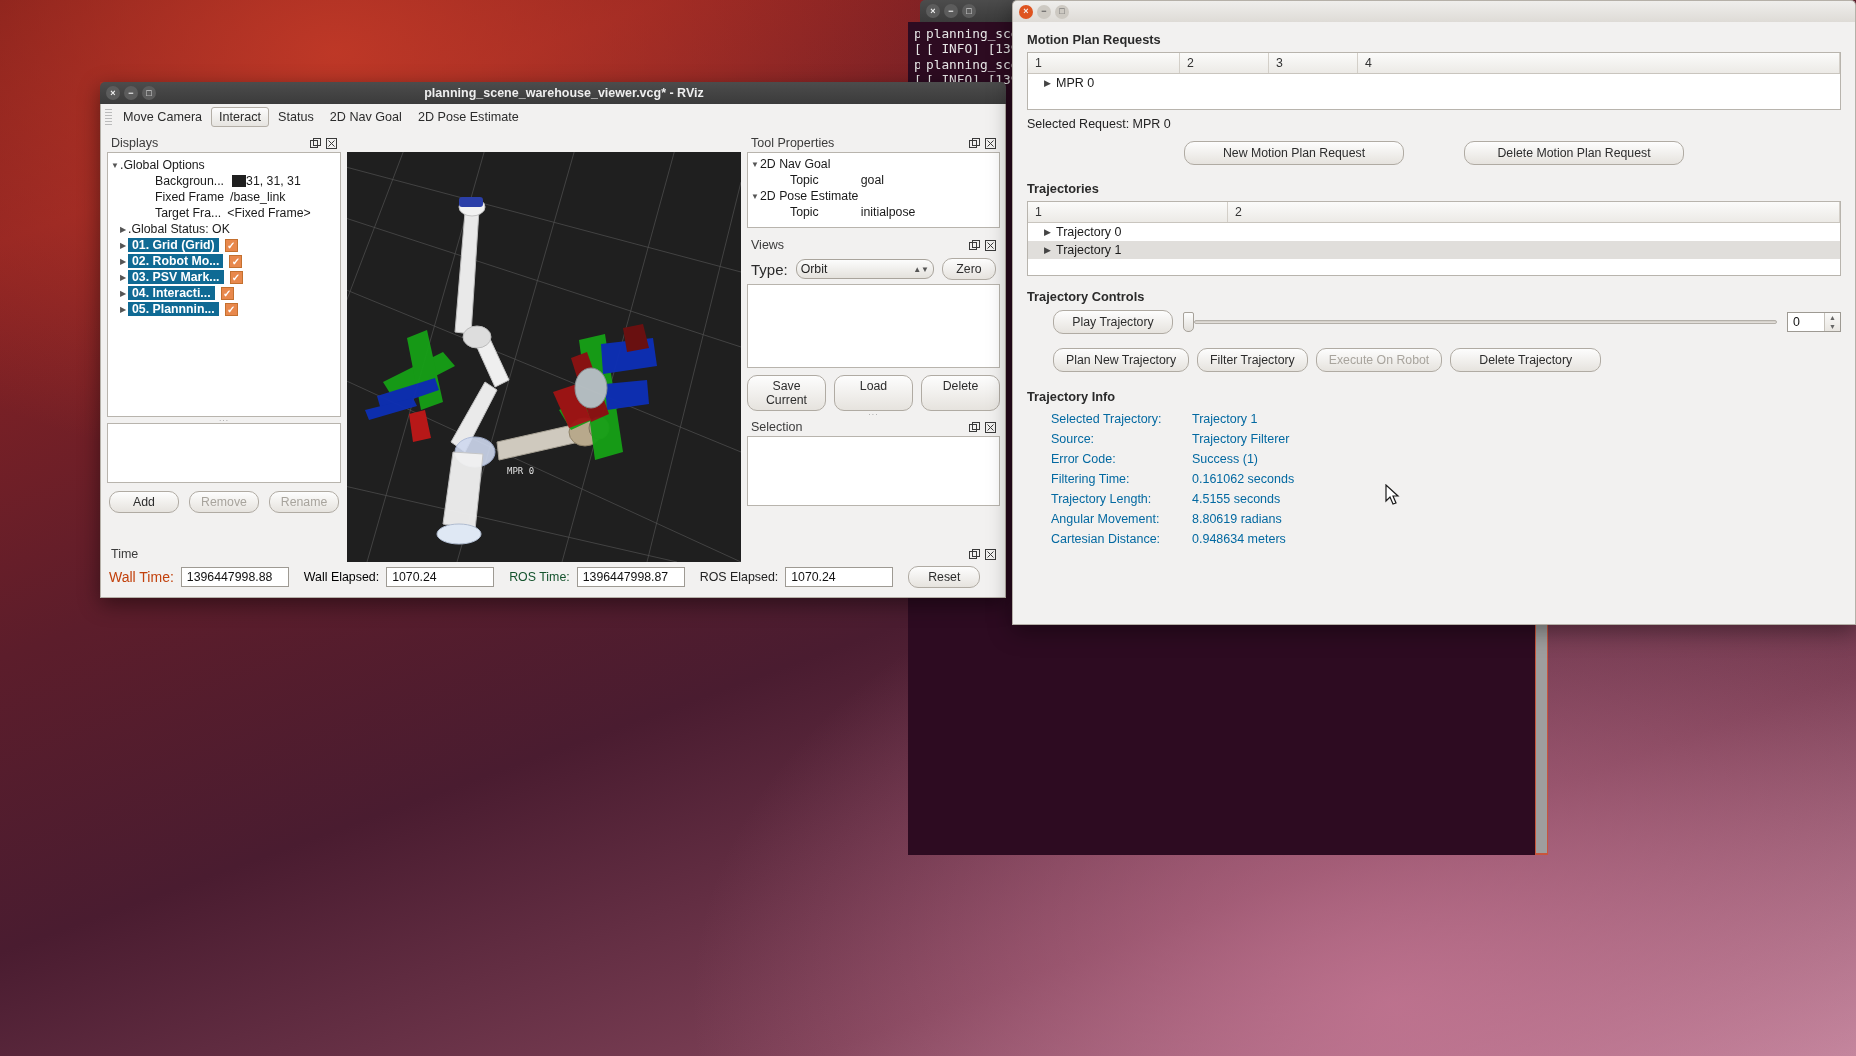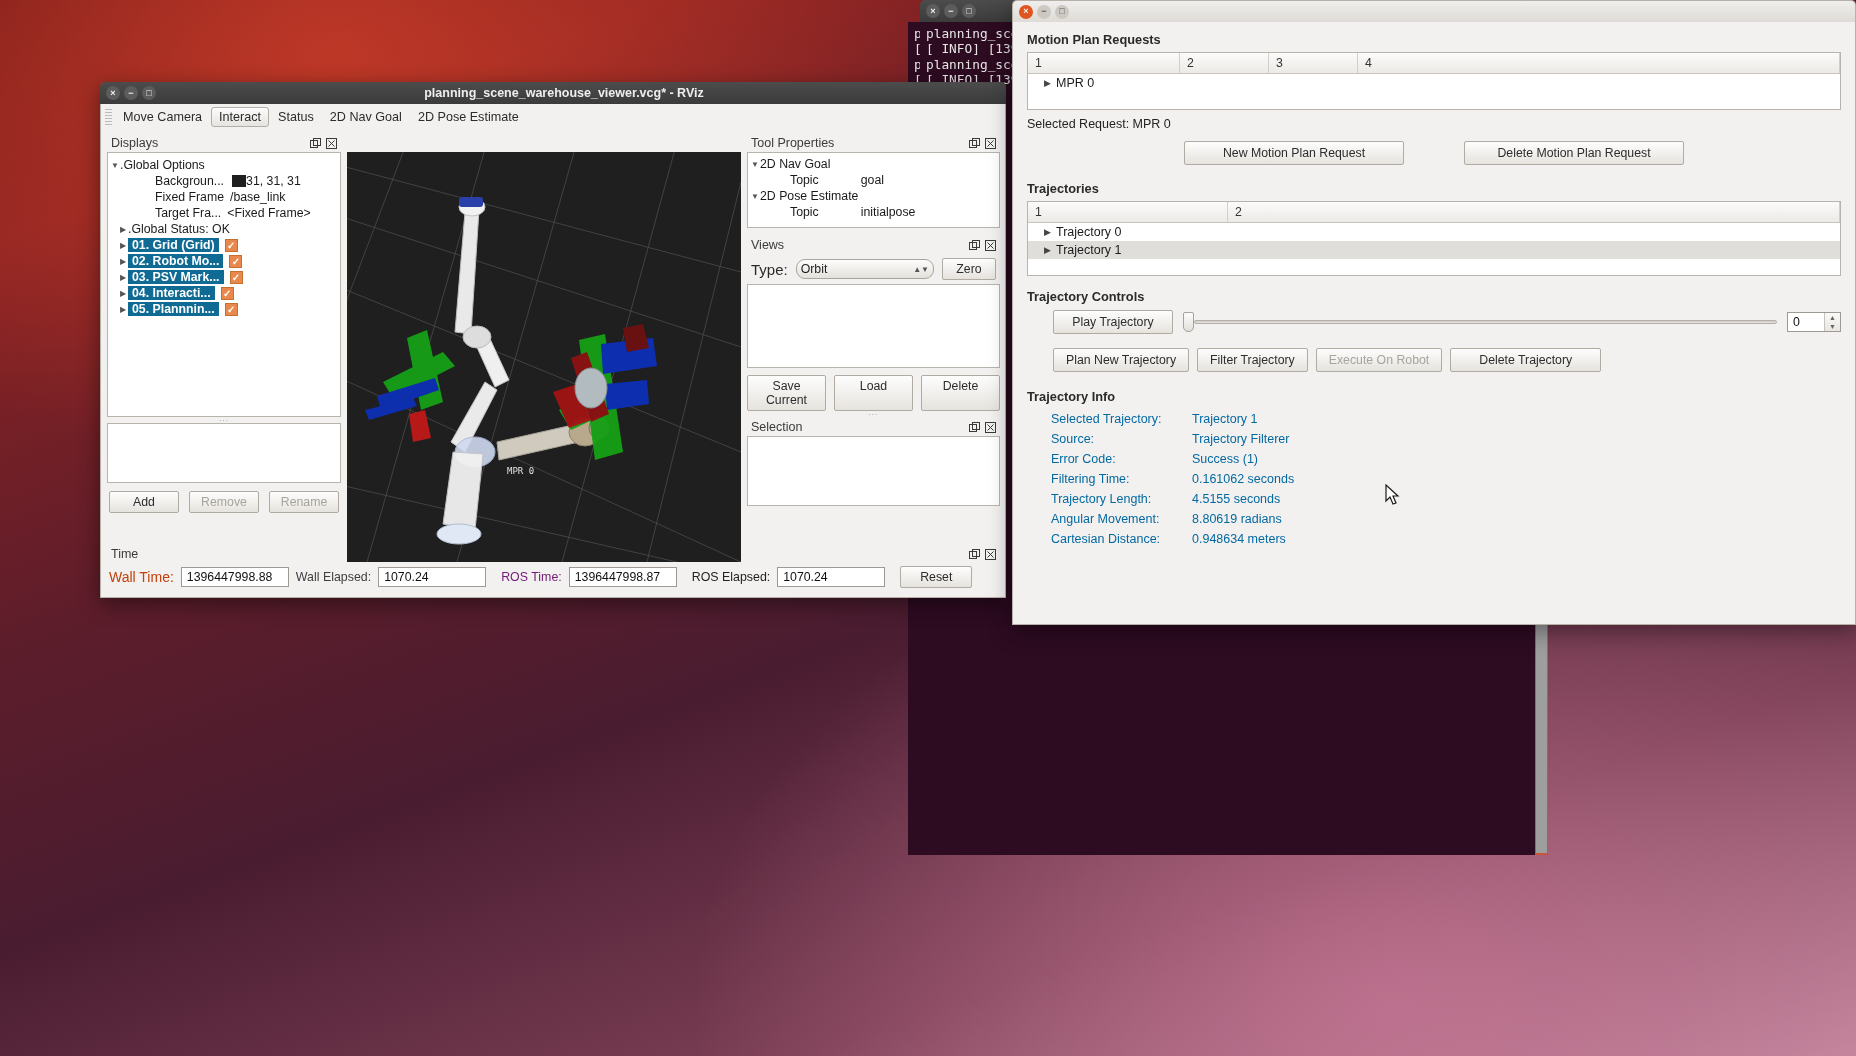--- a/index.html
+++ b/index.html
@@ -79,21 +79,21 @@
   .trow { display:flex; align-items:center; height: 16px; font-size: 12.3px; color:#1a1a1a; white-space:nowrap; }
   .tw { width:10px; text-align:center; font-size:8px; color:#555; }
   .tlabel-sel { background:#0f6a94; color:#fff; font-weight:bold; padding: 0 4px; }
   .chk { width:13px; height:13px; margin-left: 6px; background:#e8884c;
          border:1px solid #c4702f; display:inline-flex; align-items:center;
          justify-content:center; color:#fff; font-size:10px; font-weight:bold; }
   .prop-k { color:#1a1a1a; }
   .prop-v { color:#1a1a1a; }
   .swatch { width:14px; height:12px; background:#1f1f1f; display:inline-block; vertical-align:-2px; }
 
-  .btn { font-size: 12.3px; color:#2d2d2d; border:1px solid #b0aba3; border-radius:2px;
+  .btn { font-size: 12.3px; color:#2d2d2d; border:1px solid #b0aba3; border-radius:10px;
          background: linear-gradient(#fdfdfd,#e6e3de); padding: 3px 10px; text-align:center; }
   .btn.disabled { color:#a8a49d; }
 
   .field { background:#fff; border:1px solid #9e9a93; font-size:12.3px; color:#111;
            padding: 2px 5px; }
 
   
   #viewport { position:absolute; left:246px; top:48px; width:394px; height:410px;
               background:#1f1f1f; overflow:hidden; }
 
@@ -437,23 +437,23 @@
         <span class="dockbtn">
             <svg width="11" height="11" viewBox="0 0 11 11">
               <rect x="0.5" y="0.5" width="10" height="10" fill="none" stroke="#3a3a3a"></rect>
               <path d="M2.5 2.5 L8.5 8.5 M8.5 2.5 L2.5 8.5" stroke="#3a3a3a"></path>
             </svg>
           </span>
       </div>
       <div style="display:flex; align-items:center; gap:7px; padding:3px 2px;">
         <span style="font-size:14px;color:#c2410c">Wall Time:</span>
         <div class="field" style="width:108px">1396447998.88</div>
-        <span style="font-size:12.4px;color:#404040;margin-left:0">Wall Elapsed:</span>
+        <span style="font-size:12.4px;color:#000000;margin-left:8px">Wall Elapsed:</span>
         <div class="field" style="width:108px">1070.24</div>
-        <span style="font-size:12.4px;color:#701a75;margin-left:8px">ROS Time:</span>
+        <span style="font-size:12.4px;color:#14532d;margin-left:8px">ROS Time:</span>
         <div class="field" style="width:108px">1396447998.87</div>
         <span style="font-size:12.4px;color:#222;margin-left:8px">ROS Elapsed:</span>
         <div class="field" style="width:108px">1070.24</div>
         <div class="btn" style="width:72px; margin-left:8px">Reset</div>
       </div>
     </div>
   </div>
 </div>
 
 <div class="win" id="psw">

